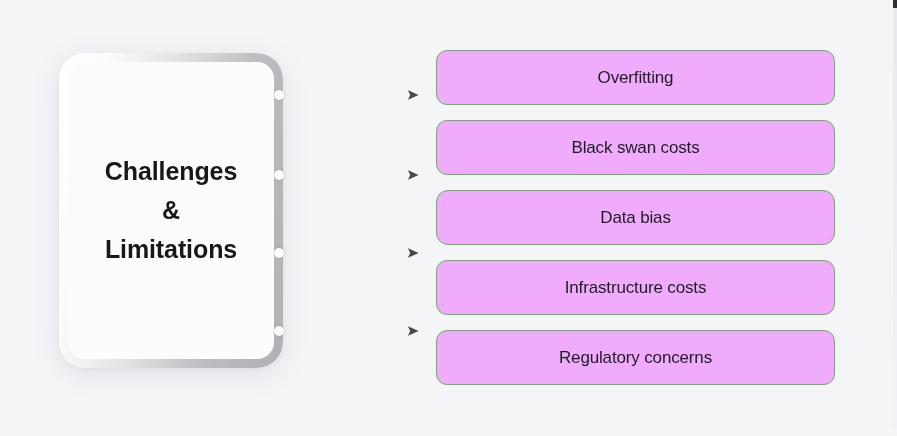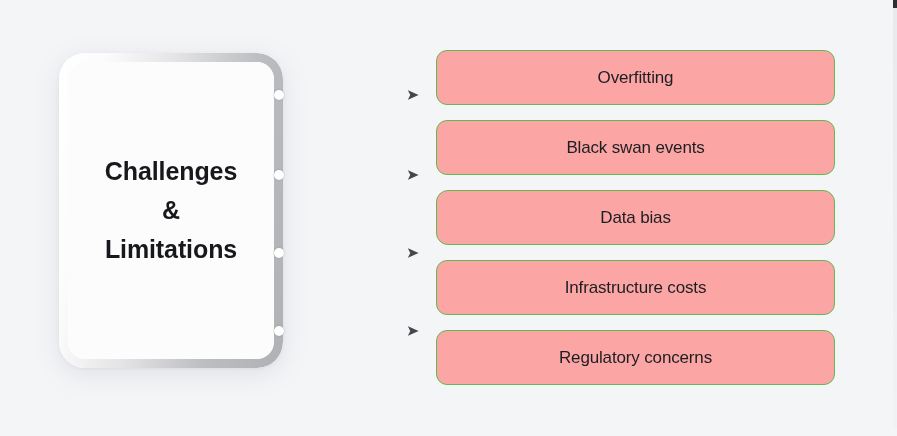--- a/index.html
+++ b/index.html
@@ -127,21 +127,21 @@
 
   
   .box {
     position: absolute;
     left: 436px;
     width: 399px;
     height: 55px;
     box-sizing: border-box;
     border: 1.6px solid #62b951;
     border-radius: 11px;
-    background: #fca5a5;
+    background: #f0abfc;
     display: flex;
     align-items: center;
     justify-content: center;
   }
   .box-label {
     font-size: 17px;
     font-weight: 500;
     color: #1d1e22;
     letter-spacing: -0.15px;
   }
@@ -191,21 +191,21 @@
 
   <div class="conn-dot" style="left:274px; top:90px;"></div>
   <div class="conn-dot" style="left:274px; top:170px;"></div>
   <div class="conn-dot" style="left:274px; top:248px;"></div>
   <div class="conn-dot" style="left:274px; top:326px;"></div>
 
   <div class="box" style="top:50px;">
     <span class="box-label">Overfitting</span>
   </div>
   <div class="box" style="top:120px;">
-    <span class="box-label">Black swan events</span>
+    <span class="box-label">Black swan costs</span>
   </div>
   <div class="box" style="top:190px;border-radius:12px;">
     <span class="box-label">Data bias</span>
   </div>
   <div class="box" style="top:260px;justify-content:center;">
     <span class="box-label">Infrastructure costs</span>
   </div>
   <div class="box" style="top:330px;">
     <span class="box-label">Regulatory concerns</span>
   </div>

